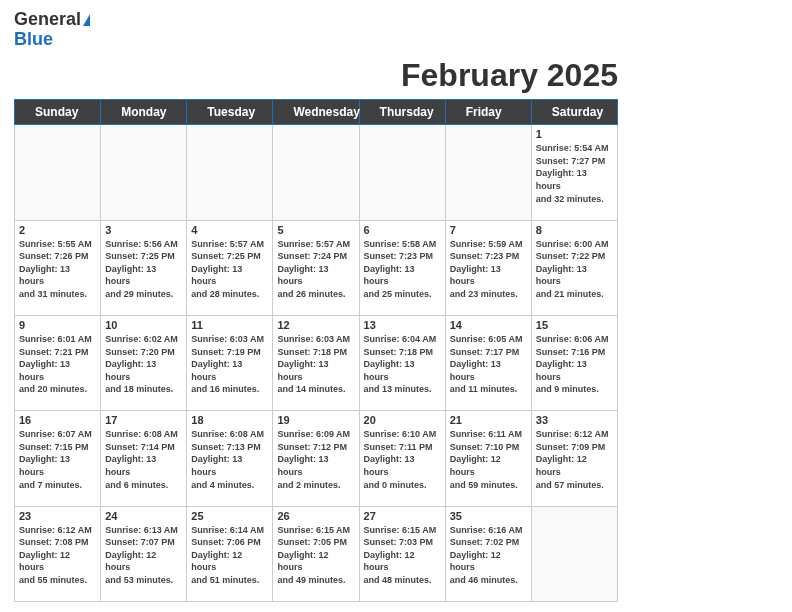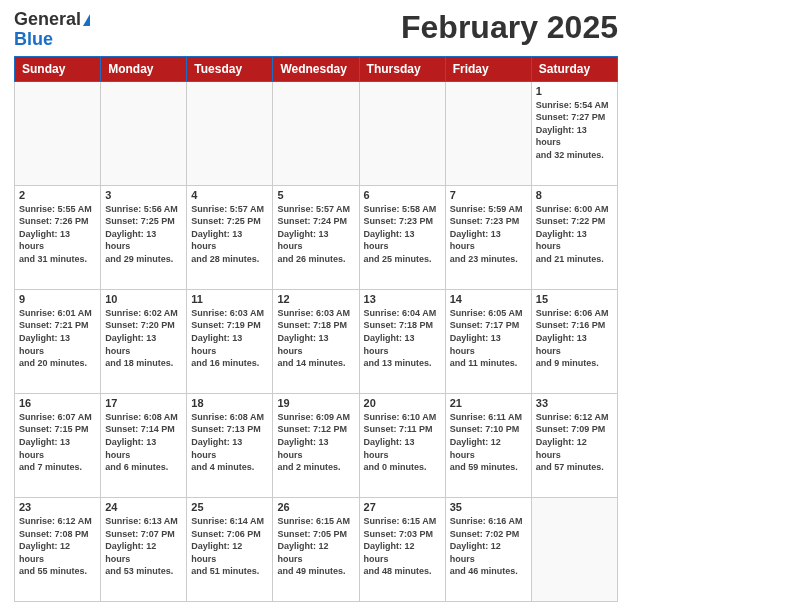--- a/index.html
+++ b/index.html
@@ -38,39 +38,40 @@
       vertical-align: middle;
     }
     .title-block {
       text-align: right;
     }
     .month-title {
       font-size: 32px;
       font-weight: bold;
       color: #333;
       line-height: 1.1;
+      margin-top: 48px;
     }
     .location-title {
       font-size: 14px;
       color: #555;
       margin-top: 2px;
     }
     .calendar {
       flex: 1;
       border: 1px solid #ccc;
       border-collapse: collapse;
       width: 100%;
       table-layout: fixed;
     }
     .calendar thead tr th {
-      background: #b91c1c;
+      background: #404040;
       color: #fff;
       font-size: 12px;
       font-weight: bold;
-      padding: 5px 7px;
+      padding: 5px 20px;
       text-align: left;
       border: 1px solid #1a6fc4;
     }
     .calendar tbody tr td {
       border: 1px solid #ccc;
       vertical-align: top;
       padding: 3px 4px;
       font-size: 9.5px;
       color: #333;
       height: 88px;

